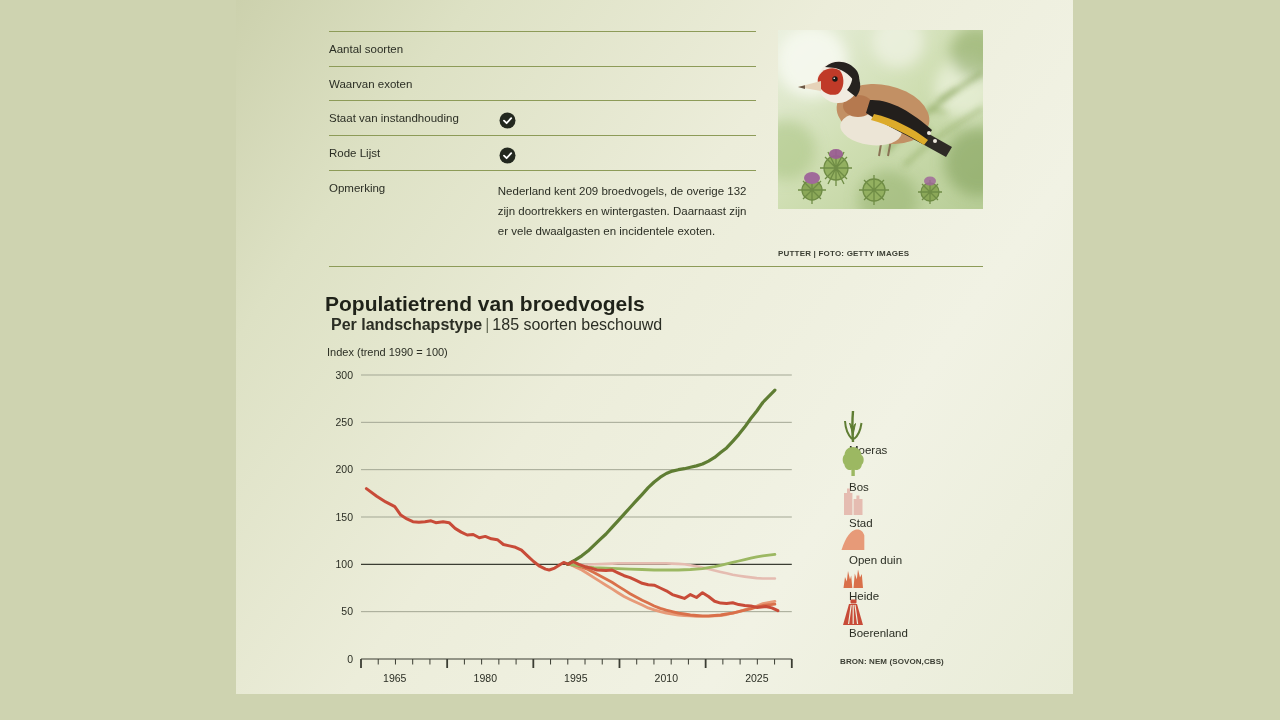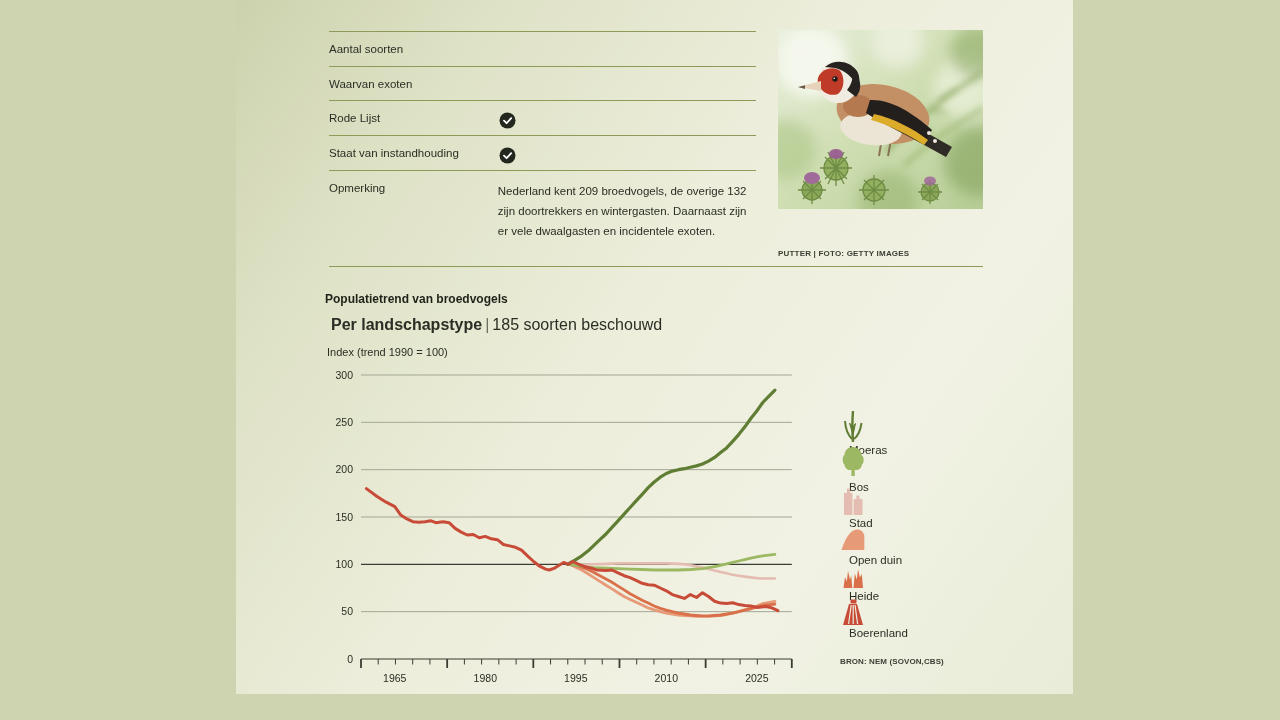--- a/index.html
+++ b/index.html
@@ -15,21 +15,21 @@
   .t-row.h35{height:34px;} .t-row.h34{height:33px;}
   .t-row.tall{height:96px;}
   .t-para{font-size:11.5px;line-height:20px;width:260px;padding-top:10px;}
   .check-wrap{padding-top:8px;}
   .wide-rule{position:absolute;left:93px;top:266px;width:654px;height:0;border-top:1px solid #8d9b58;}
   
   .photo{position:absolute;left:542px;top:30px;width:205px;height:179px;overflow:hidden;}
   .photo-caption{position:absolute;left:542px;top:213px;font-size:8px;font-weight:600;
                  letter-spacing:.2px;color:#3c3f34;margin-top:36px;}
   
-  .chart-title{position:absolute;left:89px;top:292px;font-size:12px;font-weight:700;color:#1f2219;}
+  .chart-title{position:absolute;left:89px;top:292px;font-size:21px;font-weight:700;color:#1f2219;}
   .chart-subtitle{position:absolute;left:95px;top:316px;font-size:16px;color:#2b2e24;}
   .chart-subtitle b{font-weight:700;}
   .chart-subtitle .sep{color:#6b705c;padding:0 3px;}
   .index-label{position:absolute;left:91px;top:346px;font-size:11px;color:#2b2e24;text-align:right;}
   
   .chart-svg{position:absolute;left:89px;top:366px;}
   
   .legend{position:absolute;left:604px;top:408px;}
   .legend-row{display:flex;align-items:flex-start;height:36.6px;flex-direction:column;}
   .legend-icon{width:26px;height:36px;display:flex;align-items:center;justify-content:center;}
@@ -44,28 +44,28 @@
   <div class="panel">
 
     <div class="info-table" id="info-table">
         <div class="t-row h35">
           <div class="t-label">Aantal soorten</div>
         </div>
         <div class="t-row h34">
           <div class="t-label">Waarvan exoten</div>
         </div>
         <div class="t-row h35">
-          <div class="t-label">Rode Lijst</div>
+          <div class="t-label">Staat van instandhouding</div>
           <div class="t-value check-wrap"><svg width="17" height="17" viewBox="0 0 17 17">
               <circle cx="8.5" cy="8.5" r="8" fill="#23281f"></circle>
               <path d="M5 8.7 L7.6 11.2 L12.2 6.2" stroke="#fff" stroke-width="1.8" fill="none" stroke-linecap="round" stroke-linejoin="round"></path>
             </svg></div>
         </div>
         <div class="t-row h35">
-          <div class="t-label">Staat van instandhouding</div>
+          <div class="t-label">Rode Lijst</div>
           <div class="t-value check-wrap"><svg width="17" height="17" viewBox="0 0 17 17">
               <circle cx="8.5" cy="8.5" r="8" fill="#23281f"></circle>
               <path d="M5 8.7 L7.6 11.2 L12.2 6.2" stroke="#fff" stroke-width="1.8" fill="none" stroke-linecap="round" stroke-linejoin="round"></path>
             </svg></div>
         </div>
         <div class="t-row tall">
           <div class="t-label">Opmerking</div>
           <div class="t-para">Nederland kent 209 broedvogels, de overige 132 zijn doortrekkers en wintergasten. Daarnaast zijn er vele dwaalgasten en incidentele exoten.</div>
         </div>
       </div>

